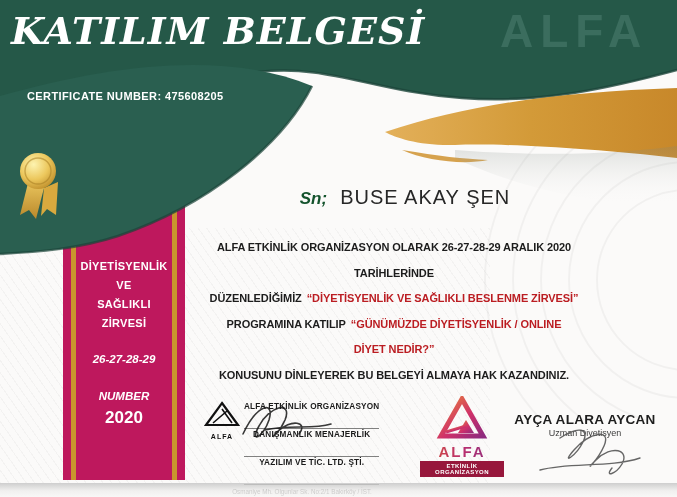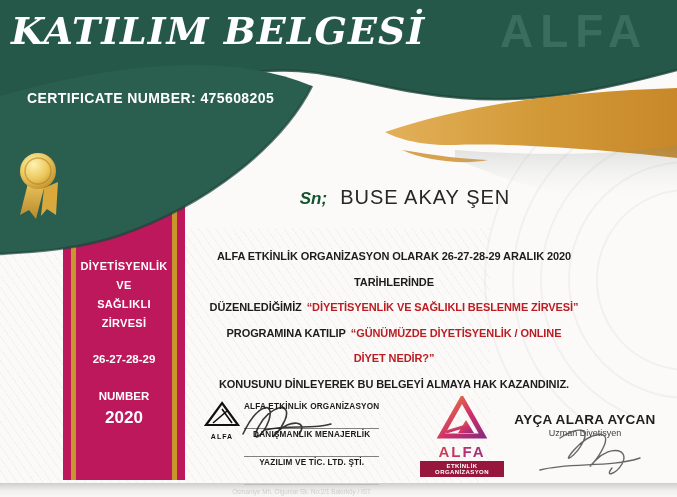--- a/index.html
+++ b/index.html
@@ -10,35 +10,35 @@
          background:repeating-linear-gradient(55deg,rgba(0,0,0,0.030) 0 1px,rgba(0,0,0,0) 1px 7px);}
   .arcs{position:absolute;right:0;top:120px;z-index:0;}
   
   .shapes{position:absolute;left:0;top:0;z-index:3;pointer-events:none;}
   
   .sidebar{position:absolute;left:63px;top:193px;width:122px;height:287px;background:#be185d;z-index:2;}
   .sidebar .stripe{position:absolute;top:0;bottom:0;width:5px;background:#c9952e;}
   .sidebar .stripe.l{left:8px;} .sidebar .stripe.r{right:8px;}
   .sidebar .txt{position:absolute;left:14px;right:14px;top:64px;text-align:center;color:#ffffff;font-weight:700;}
   .sidebar .line{font-size:11px;line-height:19px;letter-spacing:.3px;}
-  .sidebar .date{margin-top:15px;font-size:11.5px;line-height:22px;}
+  .sidebar .date{margin-top:15px;font-size:11.5px;line-height:22px;font-style:italic;}
   .sidebar .year{font-size:17px;line-height:22px;}
   
   .title{position:absolute;left:11px;top:8px;z-index:5;color:#ffffff;
          font-family:"DejaVu Serif","Liberation Serif",serif;font-style:italic;font-weight:700;
          font-size:38px;letter-spacing:1px;white-space:nowrap;}
-  .certnum{position:absolute;left:27px;top:90px;z-index:5;color:#ffffff;font-size:14px;
+  .certnum{position:absolute;left:27px;top:90px;z-index:5;color:#ffffff;font-size:11px;
            font-weight:700;letter-spacing:.4px;}
   .watermark{position:absolute;left:500px;top:4px;z-index:4;color:#4d7f70;opacity:.55;
              font-weight:800;font-size:46px;letter-spacing:7px;}
   
   .recipient{position:absolute;left:185px;top:186px;width:440px;z-index:5;text-align:center;white-space:nowrap;}
   .recipient .sn{font-weight:700;font-style:italic;font-size:17px;color:#14532d;margin-right:13px;}
   .recipient .name{font-size:20px;color:#272727;letter-spacing:1px;}
-  .body{position:absolute;left:178px;top:244px;width:432px;z-index:5;text-align:center;
+  .body{position:absolute;left:178px;top:235px;width:432px;z-index:5;text-align:center;
         font-weight:700;font-size:11px;line-height:25.5px;color:#1c1c1c;letter-spacing:-.1px;}
   .red{color:#bb1d22;}
   .gap{margin-right:5px;}
   
   .stamp{position:absolute;left:203px;top:401px;width:205px;z-index:5;}
   .stamp .row{display:flex;align-items:flex-start;}
   .stamp .company{margin-left:3px;text-align:center;font-weight:700;font-size:8.2px;
                   line-height:11px;color:#1a1a1a;letter-spacing:.2px;}
   .stamp .company div{border-bottom:1px solid rgba(30,30,30,.55);padding-bottom:16px;}
   .stamp .logotxt{font-size:7px;font-weight:800;color:#111;text-align:center;letter-spacing:1px;margin-top:-2px;}

